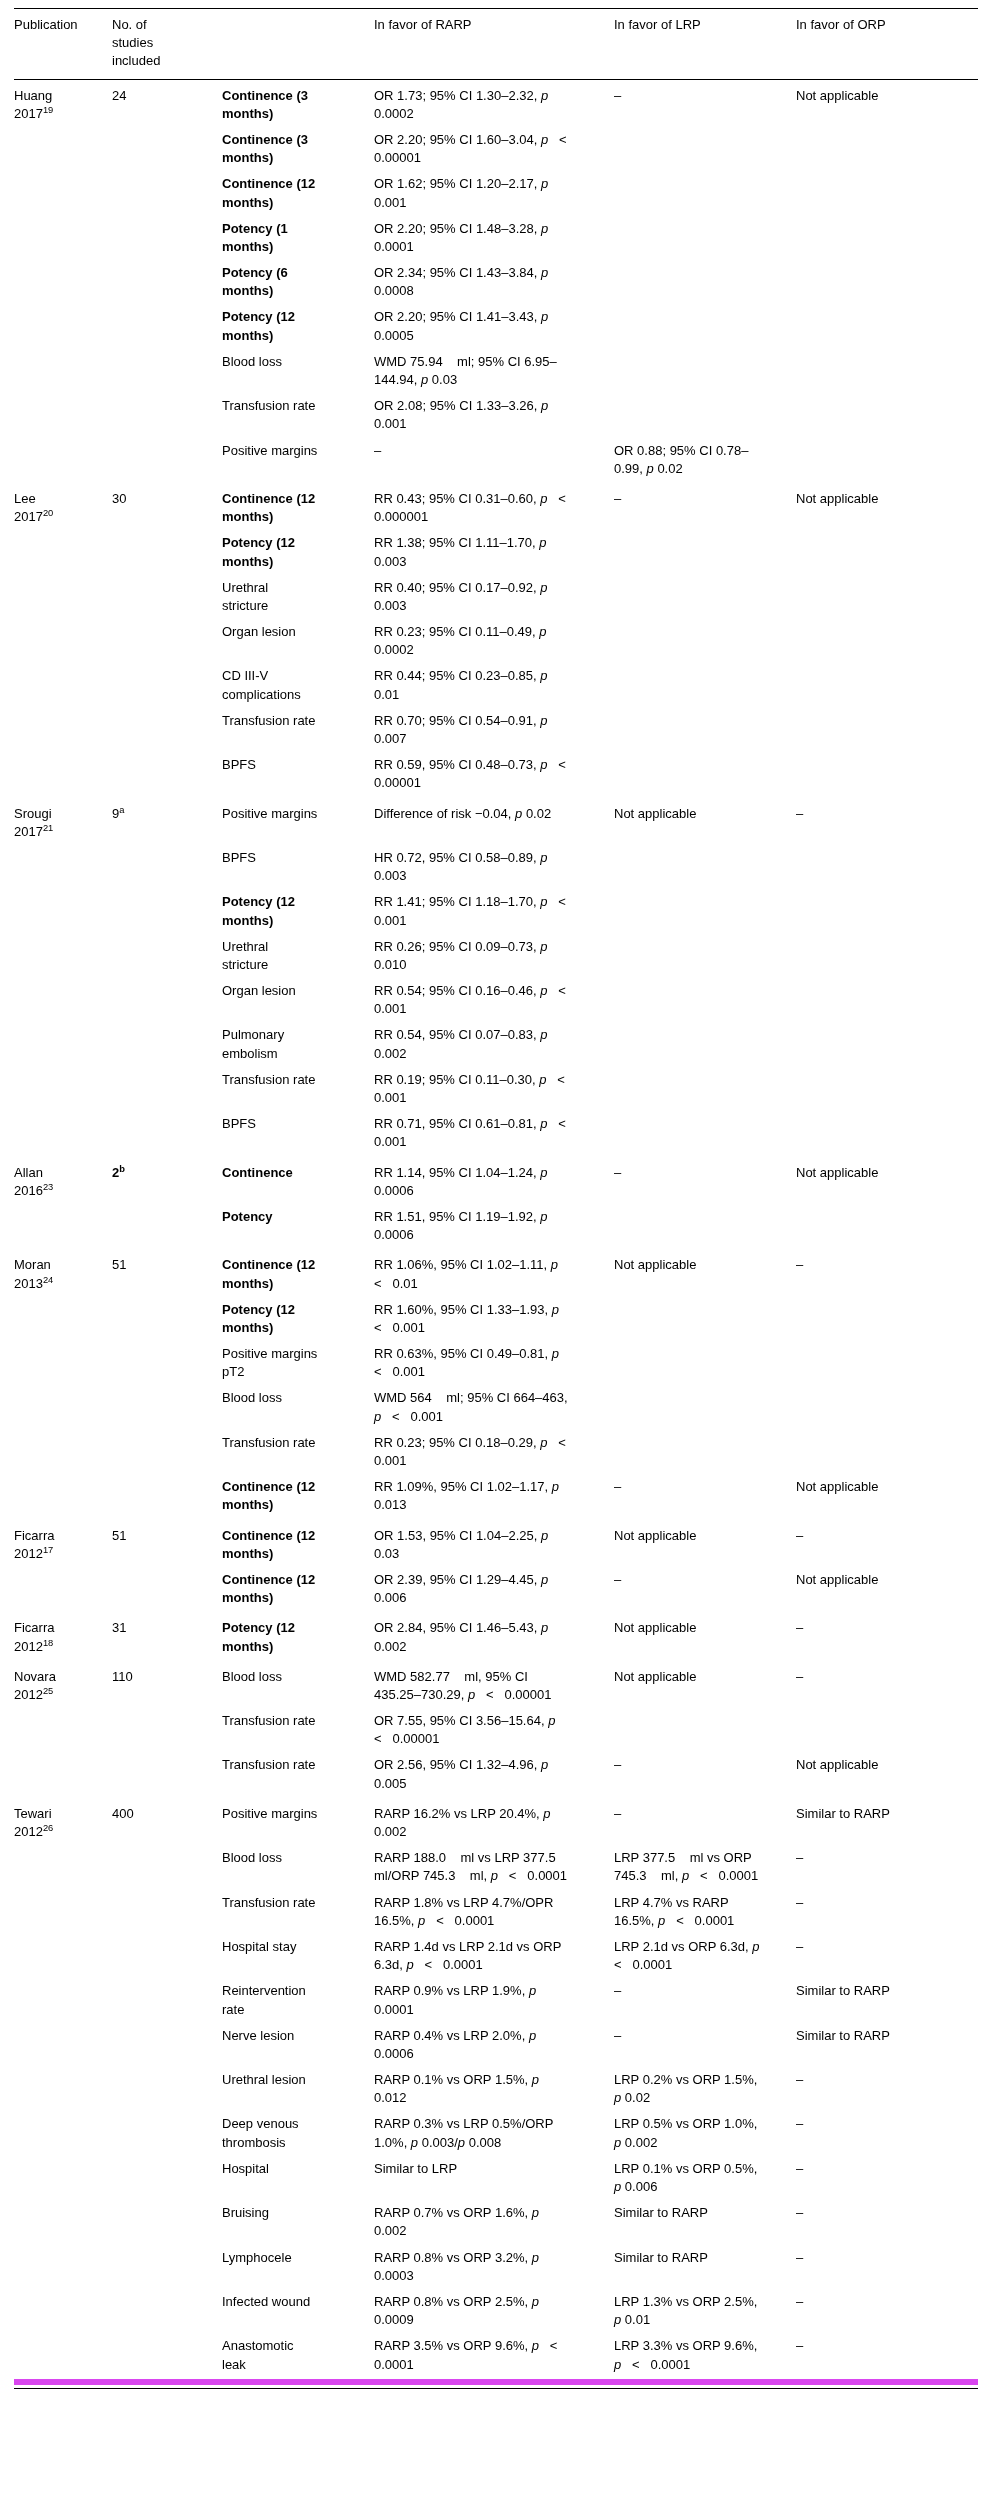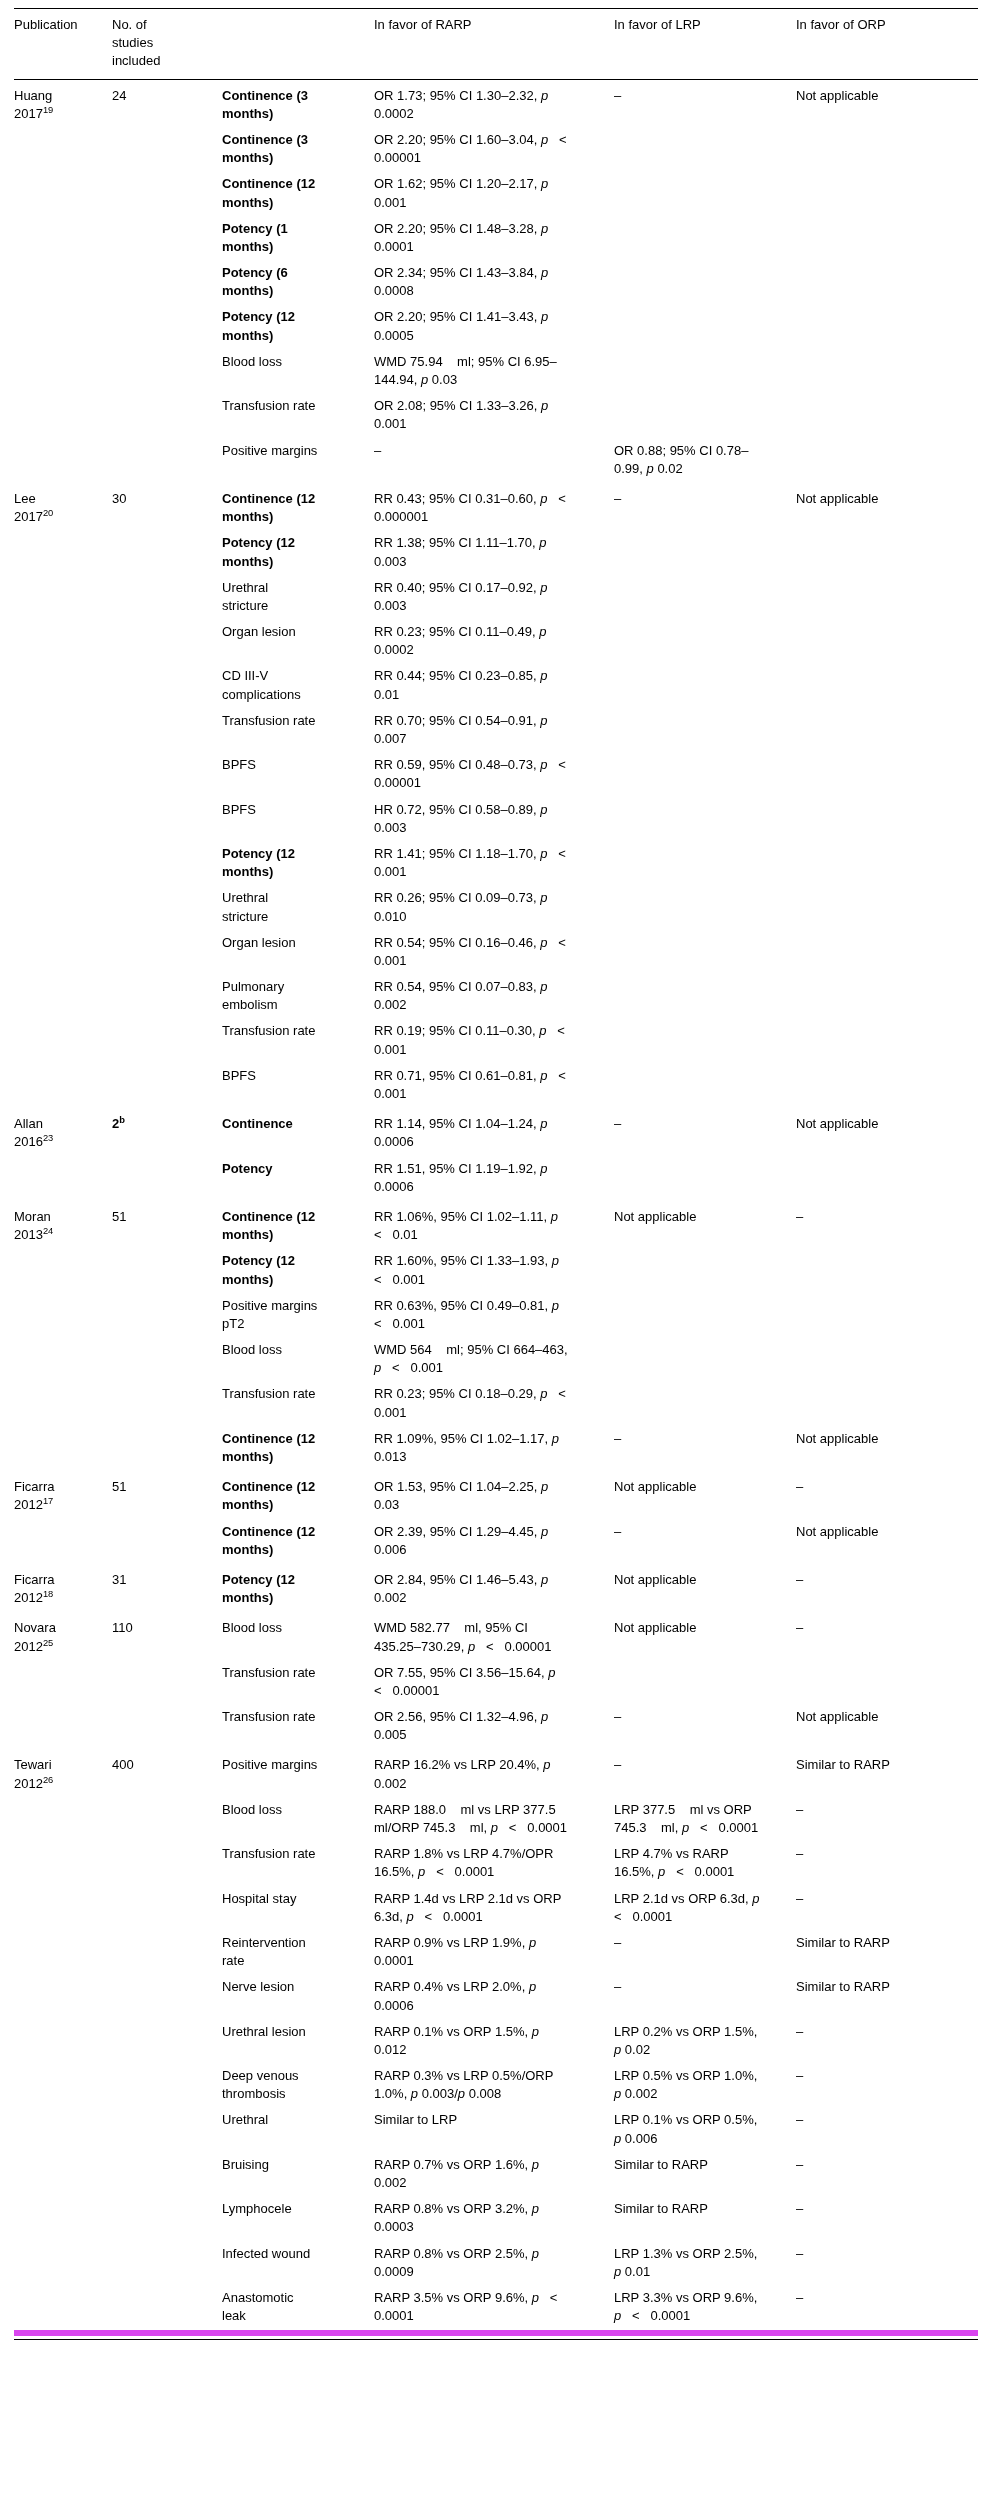--- a/index.html
+++ b/index.html
@@ -218,20 +218,31 @@
           <td class="c-orp result"></td>
         </tr>
         <tr>
           <td class="c-pub"></td>
           <td class="c-stud"></td>
           <td class="c-out"><span>BPFS</span></td>
           <td class="c-rarp result">RR 0.59, 95% CI 0.48–0.73, <i>p</i>   &lt;   0.00001</td>
           <td class="c-lrp result"></td>
           <td class="c-orp result"></td>
         </tr>
+        <tr class="group-start">
+          <td class="c-pub">
+            <span class="pub-line">Srougi</span>
+            <span class="pub-line"><span>2017</span><sup>21</sup></span>
+          </td>
+          <td class="c-stud"><span>9</span><sup>a</sup></td>
+          <td class="c-out"><span>Positive margins</span></td>
+          <td class="c-rarp result">Difference of risk −0.04, <i>p</i> 0.02</td>
+          <td class="c-lrp result">Not applicable</td>
+          <td class="c-orp result">–</td>
+        </tr>
         <tr>
           <td class="c-pub"></td>
           <td class="c-stud"></td>
           <td class="c-out"><span>BPFS</span></td>
           <td class="c-rarp result">HR 0.72, 95% CI 0.58–0.89, <i>p</i> 0.003</td>
           <td class="c-lrp result"></td>
           <td class="c-orp result"></td>
         </tr>
         <tr>
           <td class="c-pub"></td>
@@ -471,21 +482,21 @@
           <td class="c-pub"></td>
           <td class="c-stud"></td>
           <td class="c-out"><span>Deep venous thrombosis</span></td>
           <td class="c-rarp result">RARP 0.3% vs LRP 0.5%/ORP 1.0%, <i>p</i> 0.003/<i>p</i> 0.008</td>
           <td class="c-lrp result">LRP 0.5% vs ORP 1.0%, <i>p</i> 0.002</td>
           <td class="c-orp result">–</td>
         </tr>
         <tr>
           <td class="c-pub"></td>
           <td class="c-stud"></td>
-          <td class="c-out"><span>Urethral</span></td>
+          <td class="c-out"><span>Hospital</span></td>
           <td class="c-rarp result">Similar to LRP</td>
           <td class="c-lrp result">LRP 0.1% vs ORP 0.5%, <i>p</i> 0.006</td>
           <td class="c-orp result">–</td>
         </tr>
         <tr>
           <td class="c-pub"></td>
           <td class="c-stud"></td>
           <td class="c-out"><span>Bruising</span></td>
           <td class="c-rarp result">RARP 0.7% vs ORP 1.6%, <i>p</i> 0.002</td>
           <td class="c-lrp result">Similar to RARP</td>

